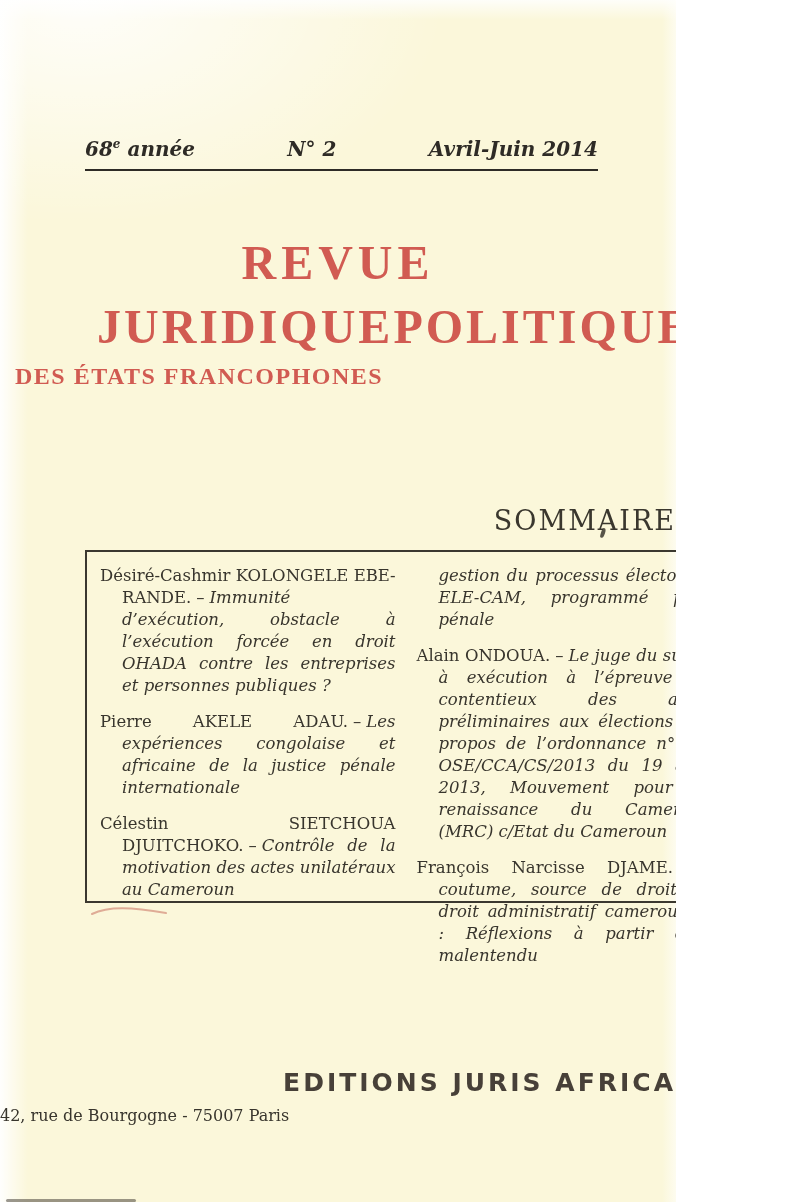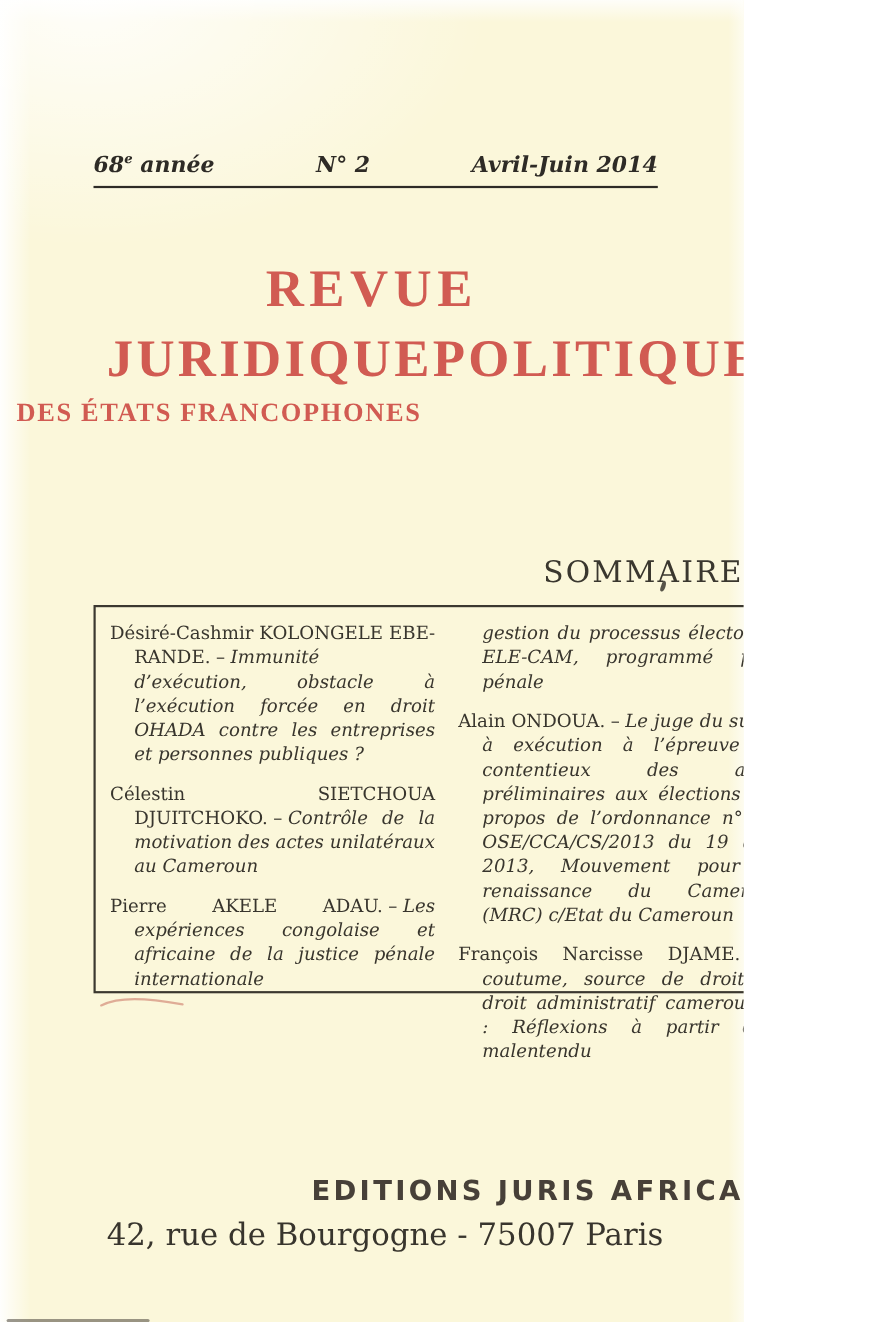--- a/index.html
+++ b/index.html
@@ -99,24 +99,22 @@
   
   .footer-publisher {
     position: absolute; top: 1068px; left: 0; right: 0;
     text-align: right;
     font-family: "DejaVu Sans", sans-serif;
     font-weight: bold; font-size: 25px; letter-spacing: 3px;
     color: #474038;
   }
   .footer-address {
     position: absolute; top: 1106px; left: 0; right: 0;
-    text-align: center;
-    font-size: 28px;
+    font-size: 16px;
     color: #38352d;
-    margin-left: 24px;
   }
 
   .bottom-smudge {
     position: absolute; left: 6px; bottom: 0;
     width: 130px; height: 3px;
     background: rgba(55,50,42,0.5);
     border-radius: 2px;
   }
 </style>
 </head>
@@ -141,23 +139,23 @@
   <div class="title-sub">DES ÉTATS FRANCOPHONES</div>
 
   <div class="sommaire-heading">SOMMAIRE</div>
   <div class="ink-speck"></div>
 
   <div class="toc-box">
     <div class="toc-col">
 
       <p class="toc-entry"><span class="entry-author">Désiré-Cashmir KOLONGELE EBE­RANDE.</span><span class="entry-sep">–</span><span class="entry-title">Immunité d’exécution, obstacle à l’exécution forcée en droit OHADA contre les entreprises et per­sonnes publiques ?</span></p>
 
+      <p class="toc-entry"><span class="entry-author">Pierre AKELE ADAU.</span><span class="entry-sep">–</span><span class="entry-title">Les expériences congolaise et africaine de la justice pénale internationale</span></p>
+
       <p class="toc-entry"><span class="entry-author">Célestin SIETCHOUA DJUITCHOKO.</span><span class="entry-sep">–</span><span class="entry-title">Contrôle de la motivation des actes unilatéraux au Cameroun</span></p>
-
-      <p class="toc-entry"><span class="entry-author">Pierre AKELE ADAU.</span><span class="entry-sep">–</span><span class="entry-title">Les expériences congolaise et africaine de la justice pénale internationale</span></p>
 
 
     </div>
     <div class="toc-col">
 
       <p class="toc-entry continuation"><span class="entry-title">gestion du processus électoral : ELE-CAM, programmé pour pénale</span></p>
 
       <p class="toc-entry"><span class="entry-author">Alain ONDOUA.</span><span class="entry-sep">–</span><span class="entry-title">Le juge du sursis à exécution à l’épreuve du contentieux des actes préliminaires aux élections – A propos de l’ordonnance n° 08/​OSE/​CCA/​CS/​2013 du 19 août 2013, Mouvement pour la renais­sance du Cameroun (MRC) c/Etat du Cameroun</span></p>
 
       <p class="toc-entry"><span class="entry-author">François Narcisse DJAME.</span><span class="entry-sep">–</span><span class="entry-title">La cou­tume, source de droit en droit admi­nistratif camerounais : Réflexions à partir d’un malentendu</span></p>

